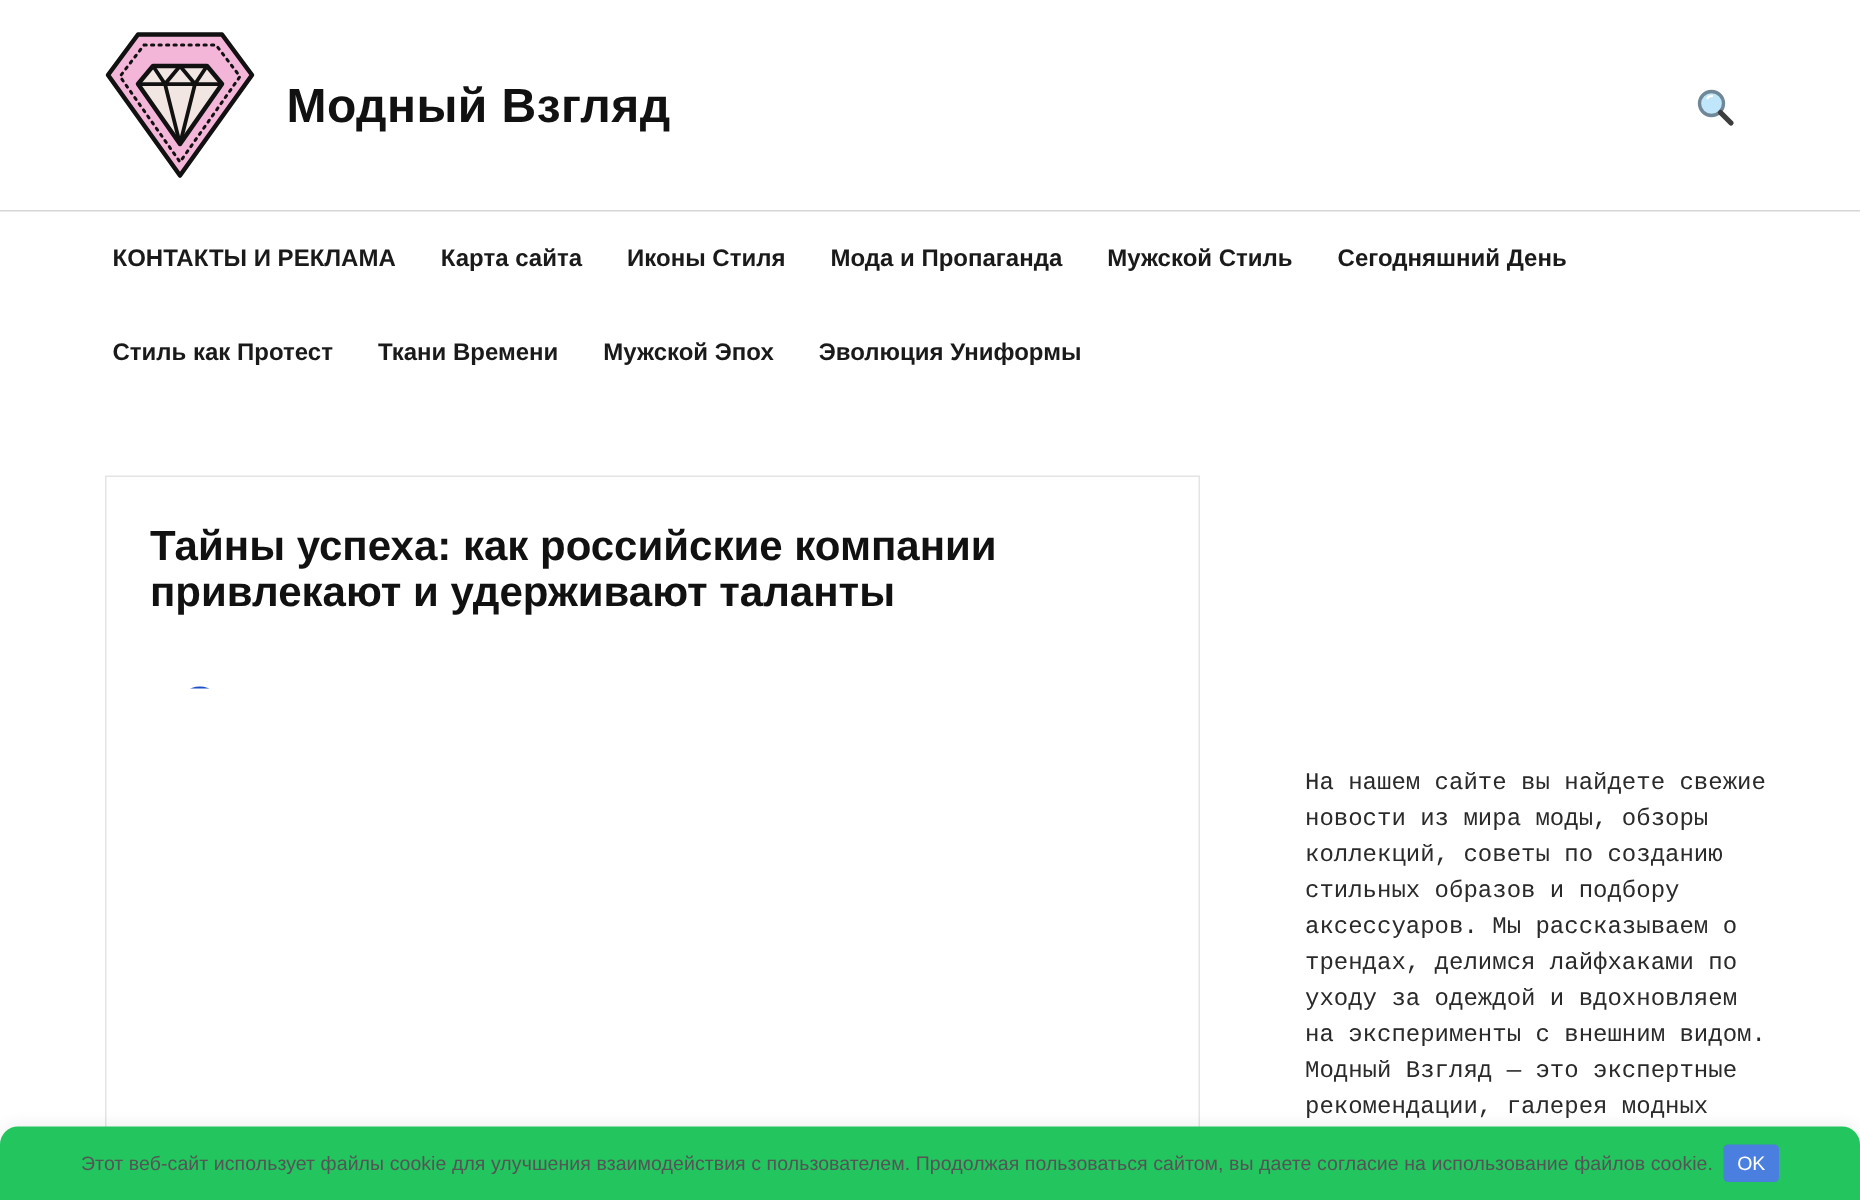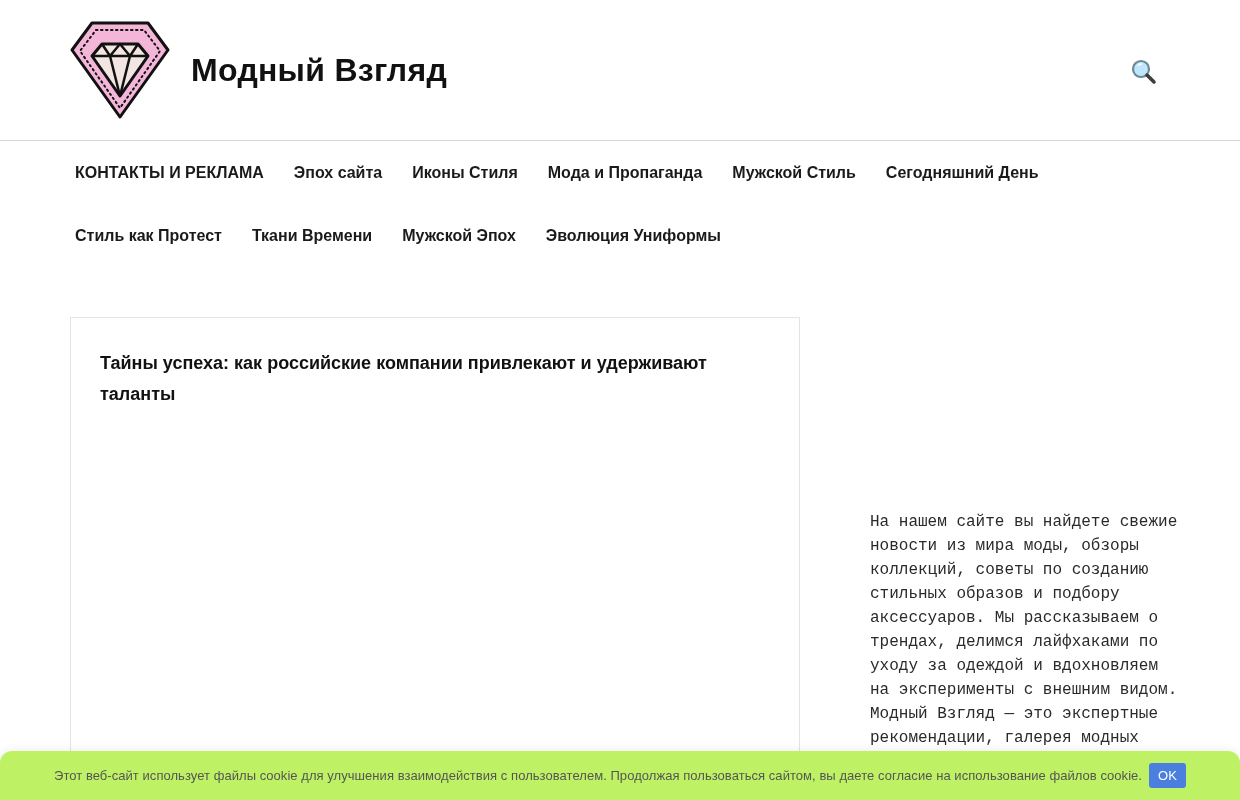--- a/index.html
+++ b/index.html
@@ -9,27 +9,27 @@
     .header { position: absolute; left: 0; top: 0; width: 1240px; height: 141px; border-bottom: 1px solid #d6d6d6; }
     .logo { position: absolute; left: 70px; top: 20px; width: 100px; height: 100px; }
     .site-title { position: absolute; left: 191px; top: 50px; font-size: 32px; font-weight: 700; letter-spacing: 0.3px; color: #111; line-height: 40px; }
     .search-btn { position: absolute; left: 1128px; top: 56px; width: 32px; height: 32px; cursor: pointer; }
 
     .nav { position: absolute; left: 60px; top: 141px; width: 1000px; }
     .nav-row { display: flex; height: 63px; align-items: center; }
     .nav-item { font-size: 16px; font-weight: 700; color: #1a1a1a; padding: 0 15px; white-space: nowrap; cursor: pointer; text-decoration: none; }
 
     .card { position: absolute; left: 70px; top: 317px; width: 730px; height: 500px; border: 1px solid #e4e4e4; background: #fff; }
-    .card-title { position: absolute; left: 29px; top: 30px; width: 620px; font-size: 18px; font-weight: 700; line-height: 31px; color: #111; }
+    .card-title { position: absolute; left: 29px; top: 30px; width: 620px; font-size: 28px; font-weight: 700; line-height: 31px; color: #111; }
     .card-subhead-clip { position: absolute; left: 49px; top: 128px; width: 470px; height: 13px; overflow: hidden; }
     .card-subhead { font-size: 34px; font-weight: 700; color: #1e4fc6; white-space: nowrap; line-height: 40px; margin-top: 4px; }
 
     .sidebar-text { position: absolute; left: 870px; top: 510px; width: 310px; font-size: 16px; line-height: 24px; color: #2a2a2a; font-family: Liberation Mono, monospace; }
 
-    .cookie-bar { position: absolute; left: 0; top: 751px; width: 1240px; height: 49px; background: #bef264; box-shadow: 0 -2px 10px rgba(0,0,0,0.06); border-radius: 12px 12px 0 0; display: flex; align-items: center; }
+    .cookie-bar { position: absolute; left: 0; top: 751px; width: 1240px; height: 49px; background: #22c55e; box-shadow: 0 -2px 10px rgba(0,0,0,0.06); border-radius: 12px 12px 0 0; display: flex; align-items: center; }
     .cookie-text { position: absolute; left: 54px; top: 17px; font-size: 13px; color: #555; white-space: nowrap; letter-spacing: 0.05px; }
     .cookie-ok { position: absolute; left: 1149px; top: 12px; width: 37px; height: 25px; background: #4a7fe0; color: #fff; border: none; border-radius: 3px; font-size: 13px; cursor: pointer; font-family: "Liberation Sans", sans-serif; }
   </style>
 </head>
 <body>
 
 <header class="header">
   <a class="logo">
     <svg width="100" height="100" viewBox="0 0 100 100">
       <path d="M22 3 L78 3 L98 30 L50 97 L2 30 Z" fill="#f4b6d8" stroke="#111" stroke-width="3" stroke-linejoin="round"></path>
@@ -44,21 +44,21 @@
       <circle cx="13" cy="13" r="8" fill="#bfe6fb" stroke="#6f8796" stroke-width="2.2"></circle>
       <path d="M10 10 a4 4 0 0 1 4 -2" stroke="#fff" stroke-width="1.5" fill="none"></path>
       <line x1="19" y1="19" x2="26" y2="26" stroke="#3d3d3d" stroke-width="3.5" stroke-linecap="round"></line>
     </svg>
   </div>
 </header>
 
 <nav class="nav">
   <div class="nav-row">
     <a class="nav-item">КОНТАКТЫ И РЕКЛАМА</a>
-    <a class="nav-item">Эпох сайта</a>
+    <a class="nav-item">Карта сайта</a>
     <a class="nav-item">Иконы Стиля</a>
     <a class="nav-item">Мода и Пропаганда</a>
     <a class="nav-item">Мужской Стиль</a>
     <a class="nav-item">Сегодняшний День</a>
   </div>
   <div class="nav-row">
     <a class="nav-item">Стиль как Протест</a>
     <a class="nav-item">Ткани Времени</a>
     <a class="nav-item">Мужской Эпох</a>
     <a class="nav-item">Эволюция Униформы</a>

